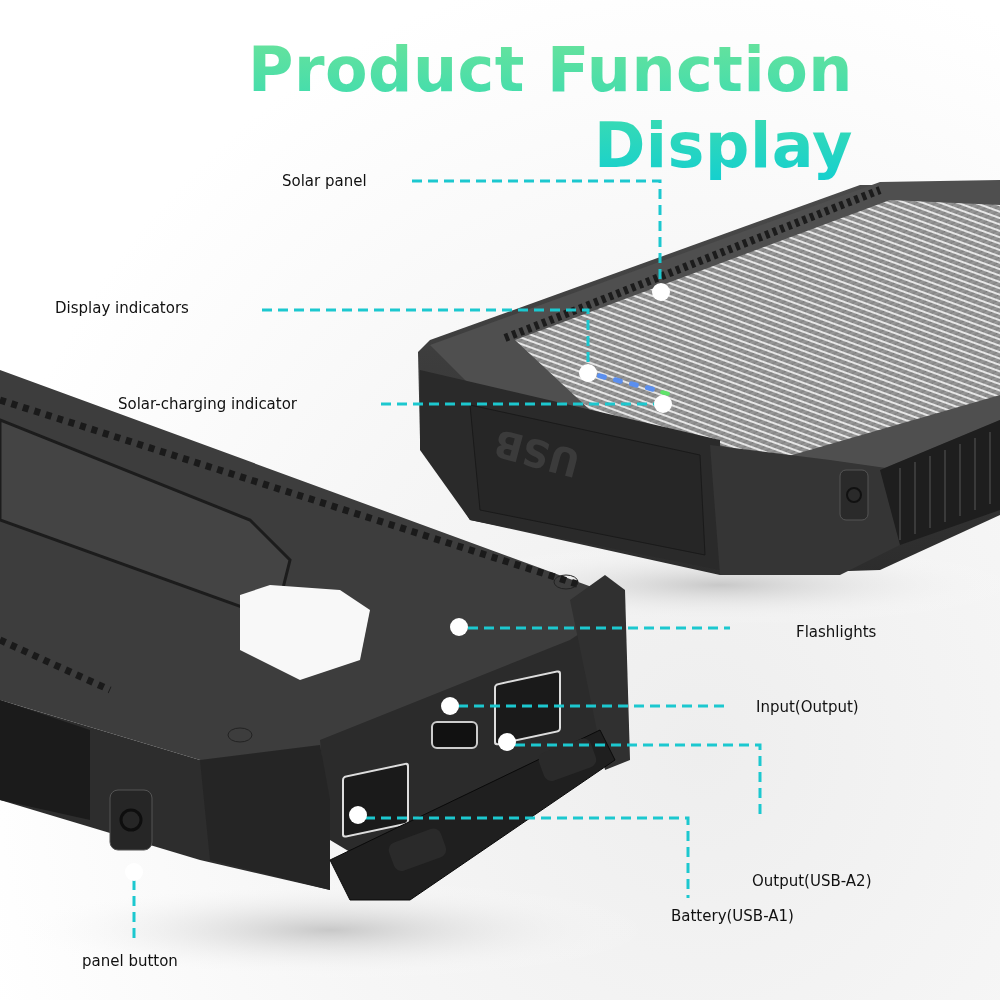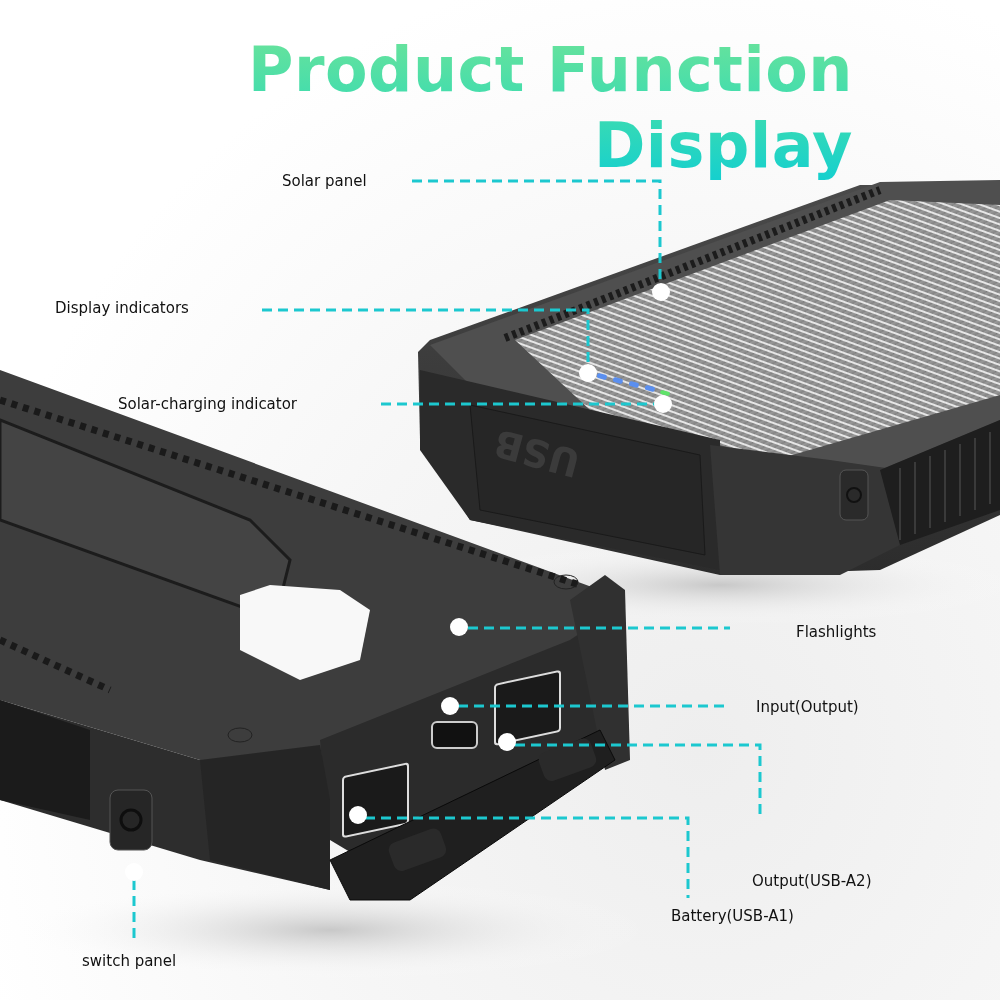--- a/index.html
+++ b/index.html
@@ -156,13 +156,13 @@
   </g>
 </svg>
 
 <div class="label" style="left:282px; top:170px;">Solar panel</div>
 <div class="label" style="left:55px; top:297px;">Display indicators</div>
 <div class="label" style="left:118px; top:393px;">Solar-charging indicator</div>
 <div class="label" style="left:796px; top:621px;">Flashlights</div>
 <div class="label" style="left:756px; top:696px;">Input(Output)</div>
 <div class="label" style="left:752px; top:826px;margin-top:44px;">Output(USB-A2)</div>
 <div class="label" style="left:671px; top:905px;">Battery(USB-A1)</div>
-<div class="label" style="left:82px; top:950px;">switch panel</div>
+<div class="label" style="left:82px; top:950px;">panel button</div>
 
 </body></html>

